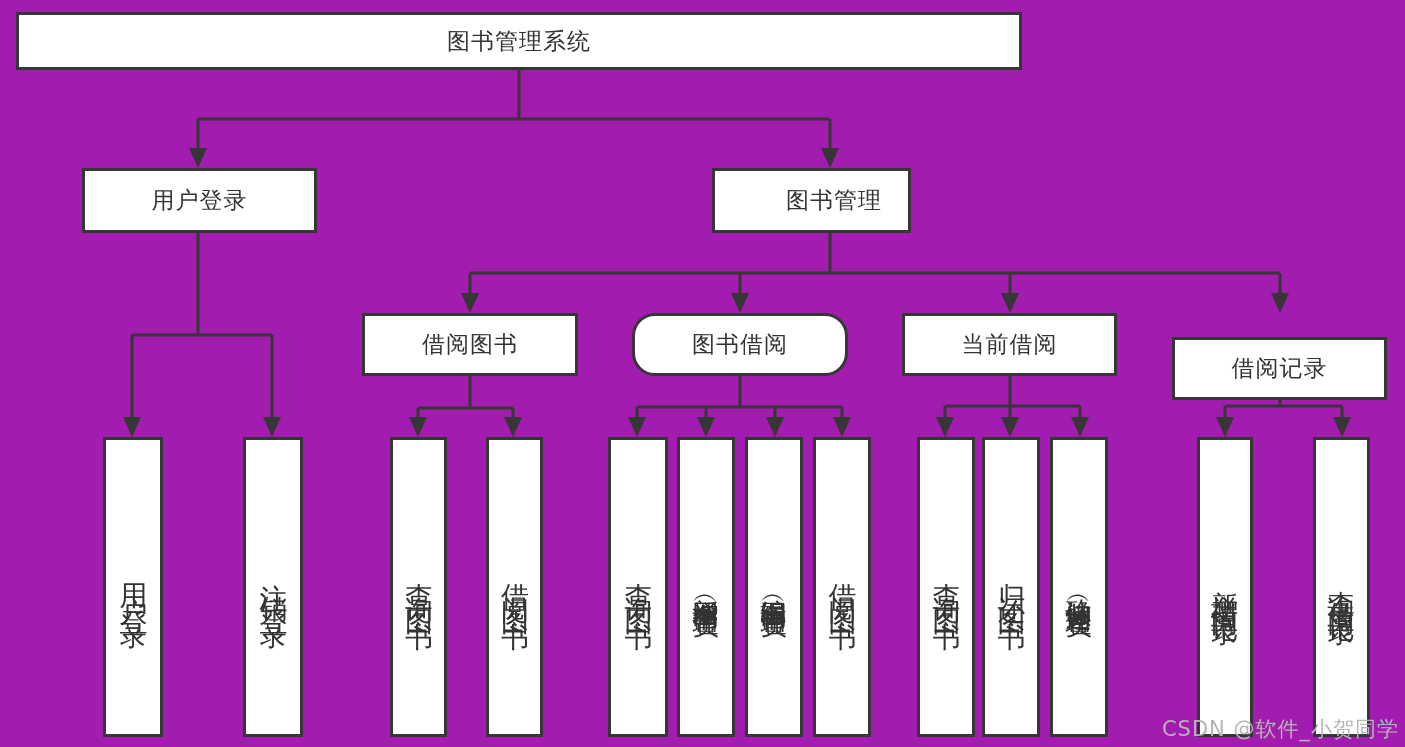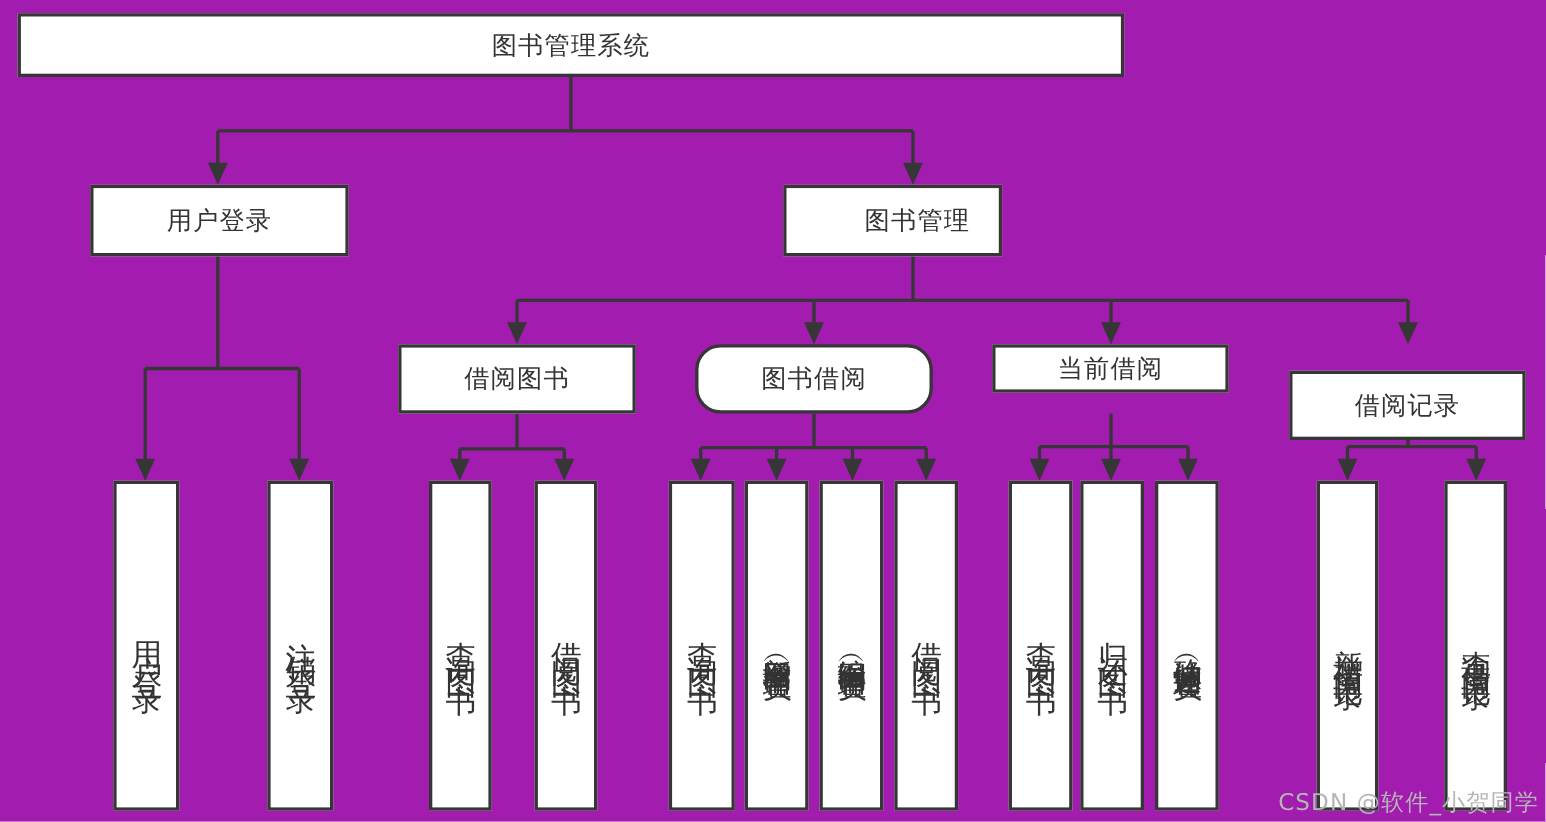--- a/index.html
+++ b/index.html
@@ -128,21 +128,21 @@
   <div class="box h" style="left:712px; top:168px; width:199px; height:65px;padding-left:45px;">
     <span>图书管理</span>
   </div>
 
   <div class="box h" style="left:362px; top:313px; width:216px; height:63px;">
     <span>借阅图书</span>
   </div>
   <div class="box h" style="left:632px; top:313px; width:216px; height:63px;border-radius:23px;">
     <span>图书借阅</span>
   </div>
-  <div class="box h" style="left:902px; top:313px; width:215px; height:44px;">
+  <div class="box h" style="left:902px; top:313px; width:215px; height:63px;">
     <span>当前借阅</span>
   </div>
   <div class="box h" style="left:1172px; top:313px; width:215px; height:63px;margin-top:24px;">
     <span>借阅记录</span>
   </div>
 
   <div class="box v" style="left:103px; top:437px; width:60px; height:300px;">
     <span>用户登录</span>
   </div>
   <div class="box v" style="left:243px; top:437px; width:60px; height:300px;">

